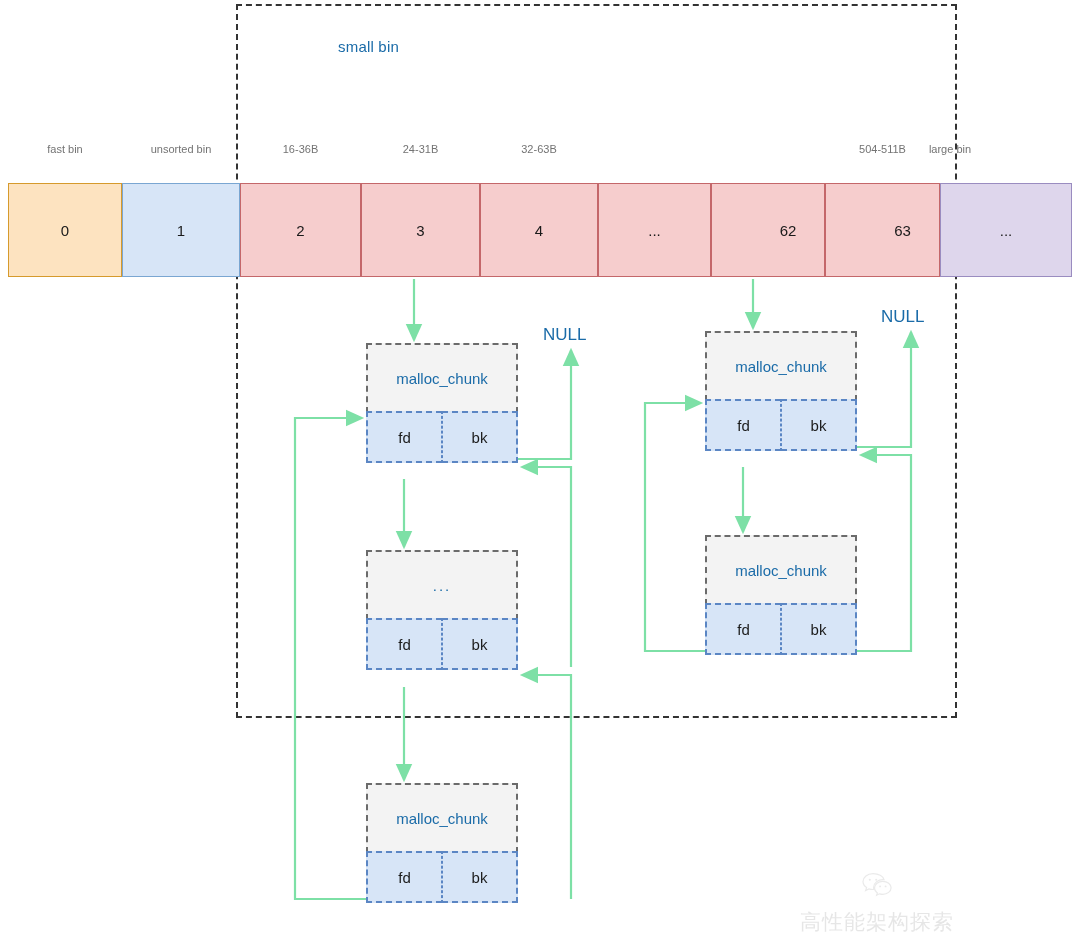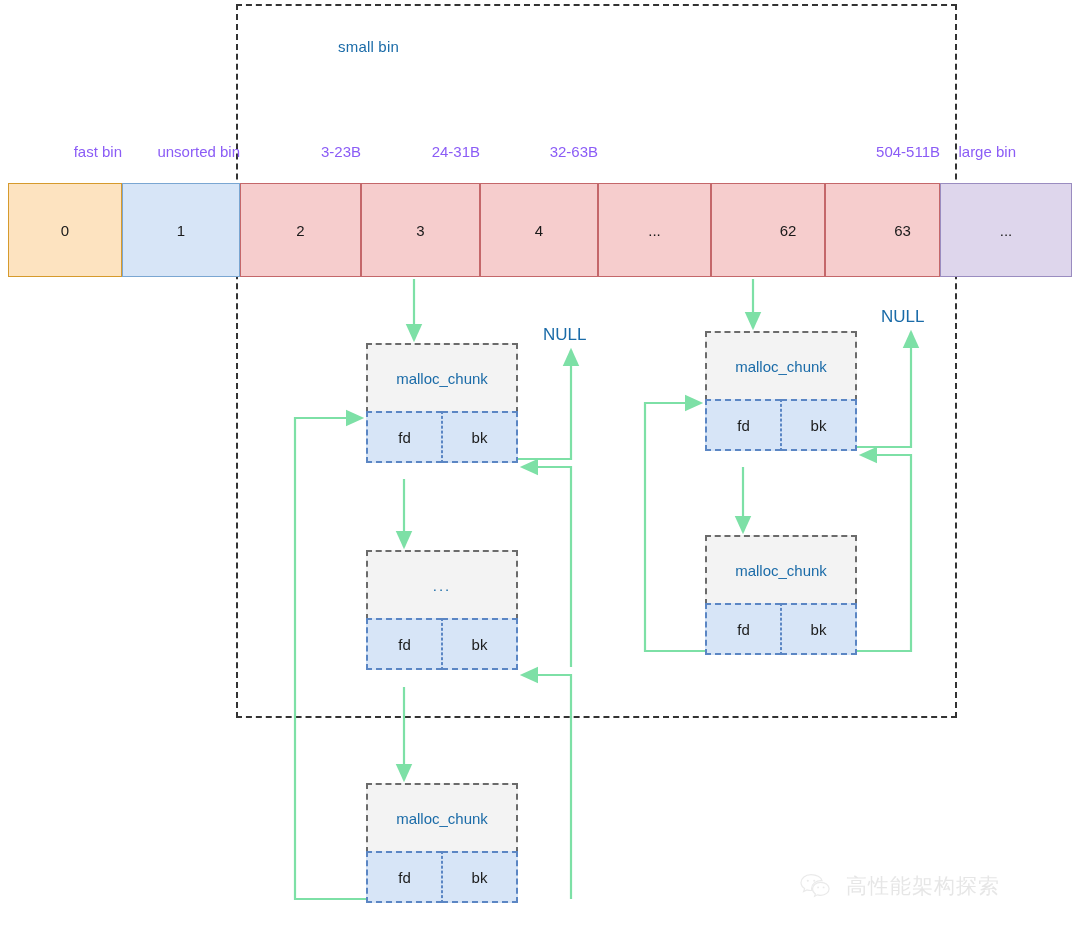--- a/index.html
+++ b/index.html
@@ -37,23 +37,23 @@
     text-align: center;
     font-size: 15px;
     color: #1a6ba8;
     letter-spacing: .2px;
   }
 
   
   .hdr {
     position: absolute;
     top: 143px;
-    font-size: 15px;
-    color: #8b5cf6;
-    text-align: right;
+    font-size: 11px;
+    color: #737373;
+    text-align: center;
     white-space: nowrap;
   }
 
   
   .bar {
     position: absolute;
     top: 183px;
     height: 94px;
     box-sizing: border-box;
     font-size: 15px;
@@ -139,42 +139,43 @@
     pointer-events: none;
   }
 
   
   .watermark {
     position: absolute;
     left: 800px;
     top: 872px;
     display: flex;
     align-items: center;
-    gap: 16px;
+    gap: 10px;
     opacity: .55;
+    flex-direction: column;
   }
   .watermark .wm-text {
     font-size: 21px;
     color: #d3d3d3;
     letter-spacing: 1px;
     font-family: "DejaVu Sans", sans-serif;
   }
 </style>
 </head>
 <body>
 
 <div id="stage">
 
   <div class="smallbin-box"></div>
   <div class="smallbin-title">small bin</div>
 
   <div id="headers">
       <div class="hdr" style="left: 8px; width: 114px;">fast bin</div>
       <div class="hdr" style="left: 122px; width: 118px;">unsorted bin</div>
-      <div class="hdr" style="left: 240px; width: 121px;">3-23B</div>
+      <div class="hdr" style="left: 240px; width: 121px;">16-36B</div>
       <div class="hdr" style="left: 361px; width: 119px;">24-31B</div>
       <div class="hdr" style="left: 480px; width: 118px;">32-63B</div>
       <div class="hdr" style="left: 825px; width: 115px;">504-511B</div>
       <div class="hdr" style="left: 884px; width: 132px;">large bin</div>
     </div>
 
   <div id="bins">
       <div class="bar fast" style="left: 8px; width: 114px;">0</div>
       <div class="bar unsorted" style="left: 122px; width: 118px;">1</div>
       <div class="bar small" style="left: 240px; width: 121px;">2</div>

